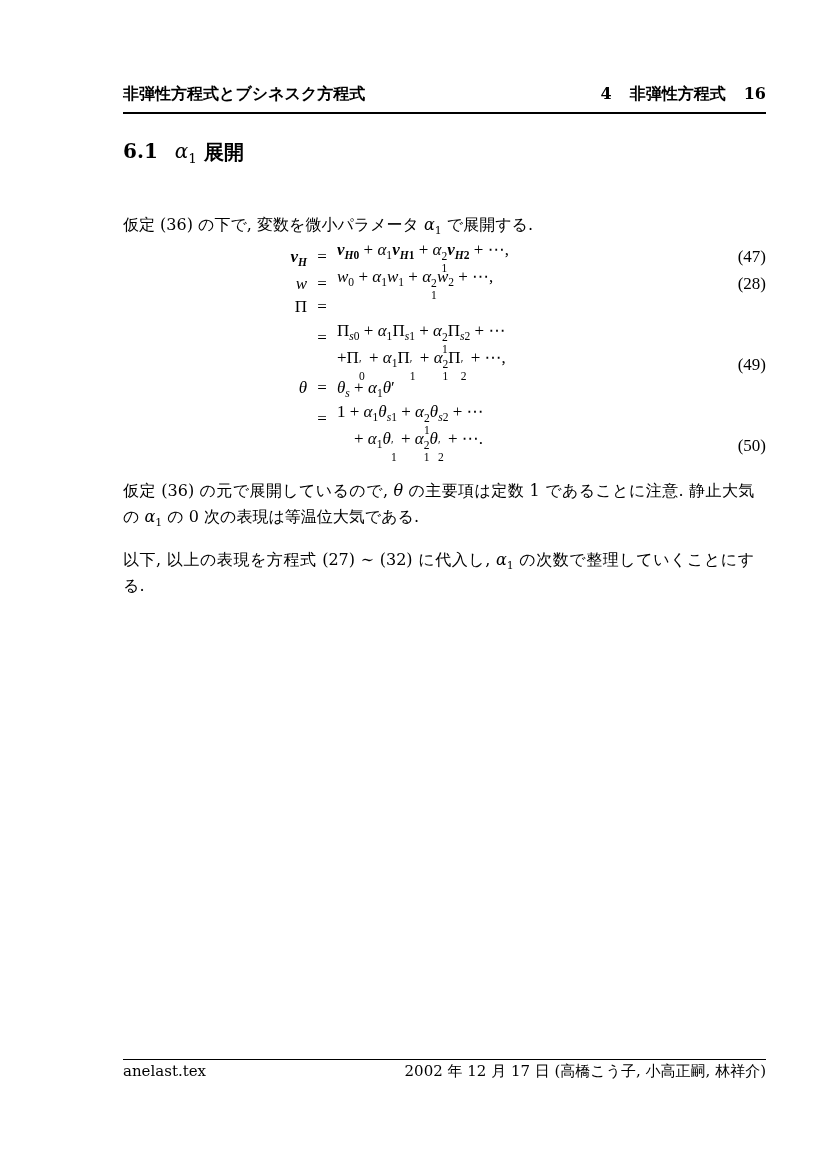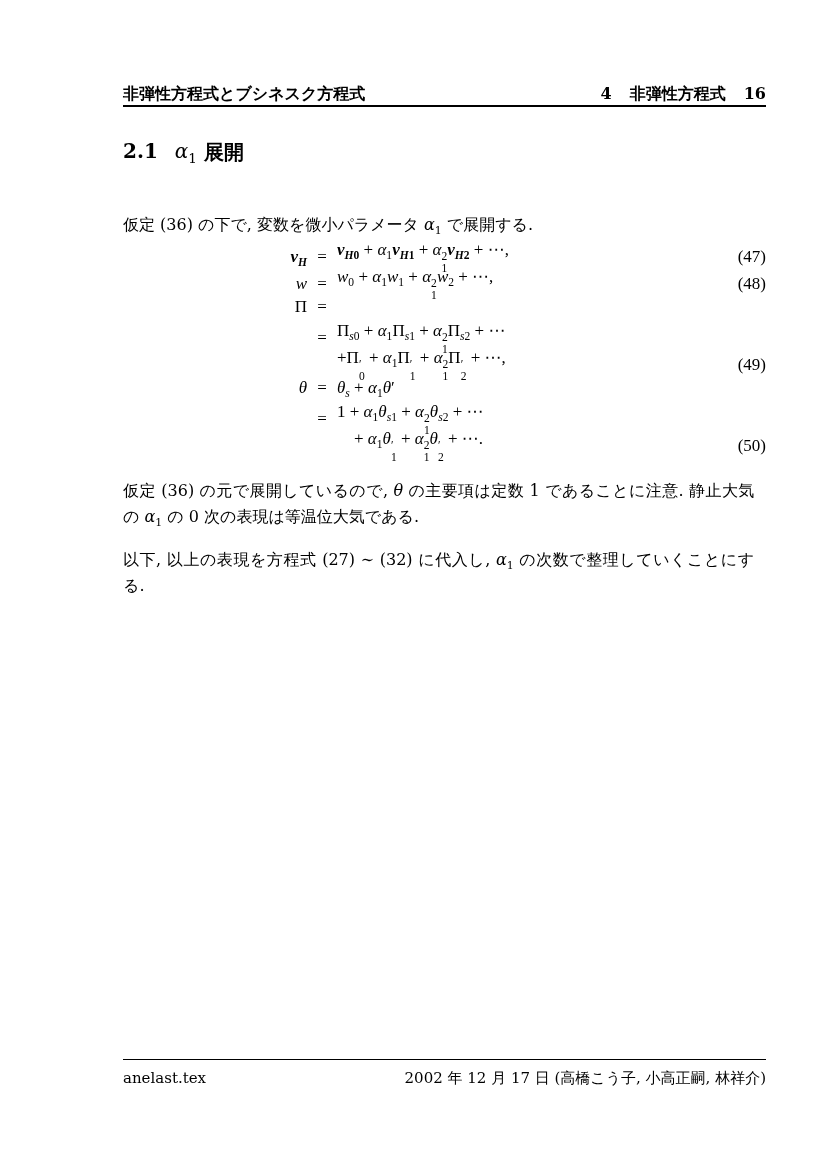--- a/index.html
+++ b/index.html
@@ -19,21 +19,21 @@
     width: 643px;
     height: 1169px;
   }
   
   .running-head {
     position: absolute;
     left: 0; right: 0; top: 84px;
     display: flex;
     justify-content: space-between;
     align-items: baseline;
-    padding-bottom: 0;
+    padding-bottom: 7px;
     border-bottom: 2px solid #000;
     font-size: 16px;
   }
   .jp-gothic { font-family: "DejaVu Sans", "Liberation Sans", sans-serif; font-weight: bold; }
   .serif-bold { font-weight: bold; }
   .head-right { display: flex; align-items: baseline; gap: 18px; }
   
   .section-heading {
     position: absolute;
     left: 0; top: 139px;
@@ -81,21 +81,21 @@
     font-size: 68%;
     line-height: 1.05;
     vertical-align: -0.42em;
   }
   .stack .ssup, .stack .ssub { display: block; }
   
   .page-footer {
     position: absolute;
     left: 0; right: 0; top: 1059px;
     border-top: 1.5px solid #000;
-    padding-top: 9px;
+    padding-top: 2px;
     display: flex;
     justify-content: space-between;
     align-items: baseline;
     font-size: 15px;
   }
 </style>
 </head>
 <body>
 
 <div class="page">
@@ -104,41 +104,41 @@
     <div class="running-head">
       <span class="jp-gothic">非弾性方程式とブシネスク方程式</span>
       <span class="head-right">
         <span class="serif-bold">4</span>
         <span class="jp-gothic">非弾性方程式</span>
         <span class="serif-bold">16</span>
       </span>
     </div>
 
     <div class="section-heading">
-      <span class="serif-bold">2.1</span>
+      <span class="serif-bold">6.1</span>
       <span class="sec-title">
         <span><span class="mi">α</span><sub><span class="mu">1</span></sub></span>
         <span class="jp-gothic">展開</span>
       </span>
     </div>
 
     <p class="para para-intro"><span class="mu">仮</span><span class="mu">定</span> <span class="mu">(</span><span class="mu">3</span><span class="mu">6</span><span class="mu">)</span> <span class="mu">の</span><span class="mu">下</span><span class="mu">で</span><span class="mu">,</span> <span class="mu">変</span><span class="mu">数</span><span class="mu">を</span><span class="mu">微</span><span class="mu">小</span><span class="mu">パ</span><span class="mu">ラ</span><span class="mu">メ</span><span class="mu">ー</span><span class="mu">タ</span> <span class="mi">α</span><sub><span class="mu">1</span></sub> <span class="mu">で</span><span class="mu">展</span><span class="mu">開</span><span class="mu">す</span><span class="mu">る</span><span class="mu">.</span></p>
 
     <div class="equation-block">
         <div class="eq-row">
           <span class="eq-lhs"><span><span class="mbi">v</span><sub><span class="mbi">H</span></sub></span></span>
           <span class="eq-rel">=</span>
           <span class="eq-rhs"><span><span class="mbi">v</span><sub><span class="mbi">H</span><span class="mb">0</span></sub></span> <span class="mu">+</span> <span class="mi">α</span><sub><span class="mu">1</span></sub><span><span class="mbi">v</span><sub><span class="mbi">H</span><span class="mb">1</span></sub></span> <span class="mu">+</span> <span class="mi">α</span><span class="stack"><span class="ssup"><span class="mu">2</span></span><span class="ssub"><span class="mu">1</span></span></span><span><span class="mbi">v</span><sub><span class="mbi">H</span><span class="mb">2</span></sub></span> <span class="mu">+</span> <span class="mu">⋯</span><span class="mu">,</span></span>
           <span class="eq-num">(47)</span>
         </div>
         <div class="eq-row">
           <span class="eq-lhs"><span class="mi">w</span></span>
           <span class="eq-rel">=</span>
           <span class="eq-rhs"><span class="mi">w</span><sub><span class="mu">0</span></sub> <span class="mu">+</span> <span class="mi">α</span><sub><span class="mu">1</span></sub><span class="mi">w</span><sub><span class="mu">1</span></sub> <span class="mu">+</span> <span class="mi">α</span><span class="stack"><span class="ssup"><span class="mu">2</span></span><span class="ssub"><span class="mu">1</span></span></span><span class="mi">w</span><sub><span class="mu">2</span></sub> <span class="mu">+</span> <span class="mu">⋯</span><span class="mu">,</span></span>
-          <span class="eq-num">(48)</span>
+          <span class="eq-num">(28)</span>
         </div>
         <div class="eq-row">
           <span class="eq-lhs"><span class="mu">Π</span></span>
           <span class="eq-rel">=</span>
           <span class="eq-num"></span>
         </div>
         <div class="eq-row">
           <span class="eq-lhs"></span>
           <span class="eq-rel">=</span>
           <span class="eq-rhs"><span class="mu">Π</span><sub><span class="mi">s</span><span class="mu">0</span></sub> <span class="mu">+</span> <span class="mi">α</span><sub><span class="mu">1</span></sub><span class="mu">Π</span><sub><span class="mi">s</span><span class="mu">1</span></sub> <span class="mu">+</span> <span class="mi">α</span><span class="stack"><span class="ssup"><span class="mu">2</span></span><span class="ssub"><span class="mu">1</span></span></span><span class="mu">Π</span><sub><span class="mi">s</span><span class="mu">2</span></sub> <span class="mu">+</span> <span class="mu">⋯</span></span>

